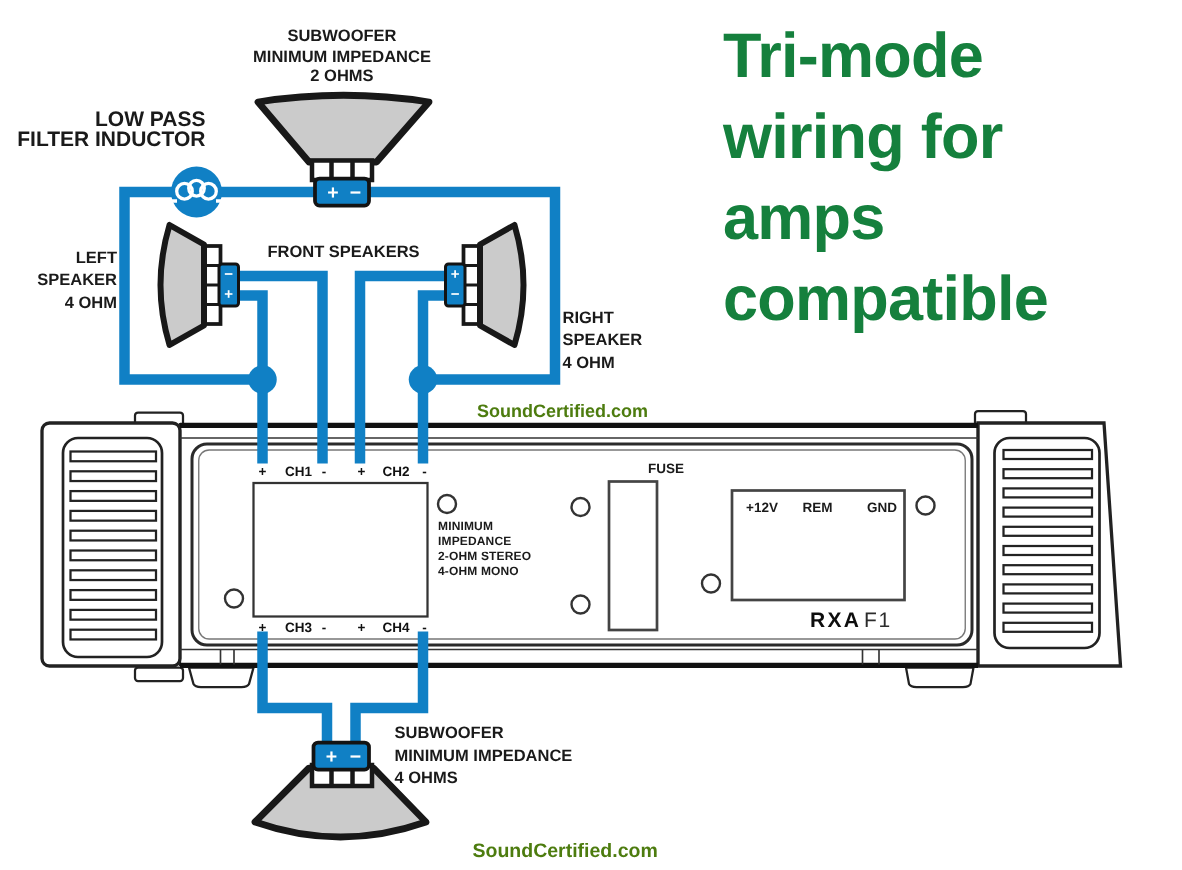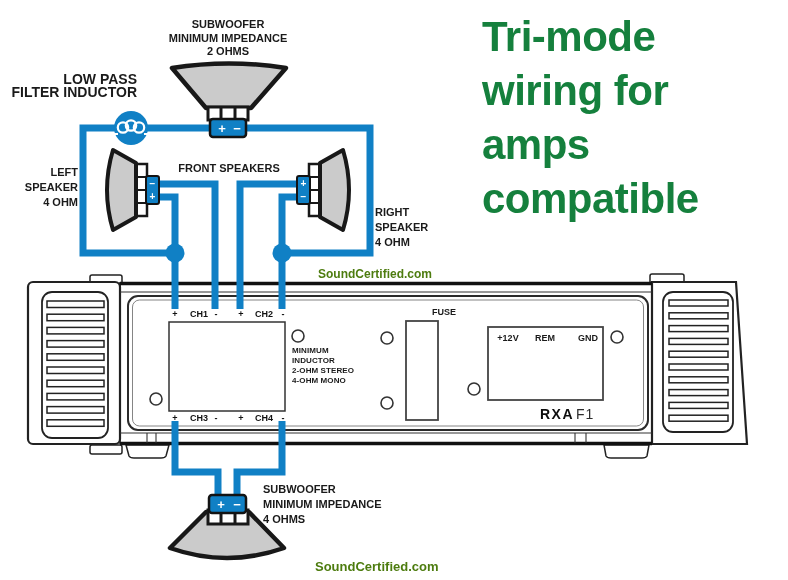--- a/index.html
+++ b/index.html
@@ -213,21 +213,21 @@
 
   <span class="tok row-bot" style="left:175px">+</span>
   <span class="tok row-bot" style="left:199px">CH3</span>
   <span class="tok row-bot" style="left:216px">-</span>
   <span class="tok row-bot" style="left:241px">+</span>
   <span class="tok row-bot" style="left:264px">CH4</span>
   <span class="tok row-bot" style="left:283px">-</span>
 
   <div class="label" id="imp-note">
     <div>MINIMUM</div>
-    <div>INDUCTOR</div>
+    <div>IMPEDANCE</div>
     <div>2-OHM STEREO</div>
     <div>4-OHM MONO</div>
   </div>
 
   <div class="label" id="fuse-label">FUSE</div>
   <span class="pwr" style="left:508px">+12V</span>
   <span class="pwr" style="left:545px">REM</span>
   <span class="pwr" style="left:588px">GND</span>
 
   <div id="rxa-logo">

